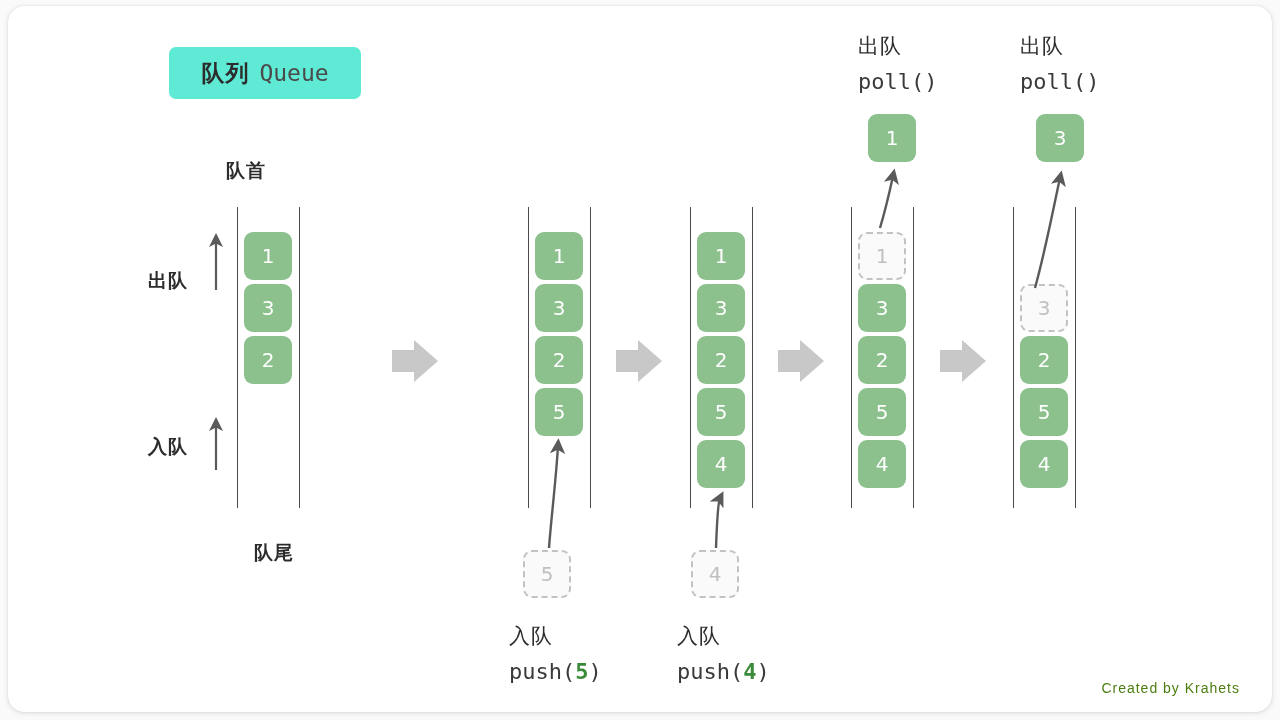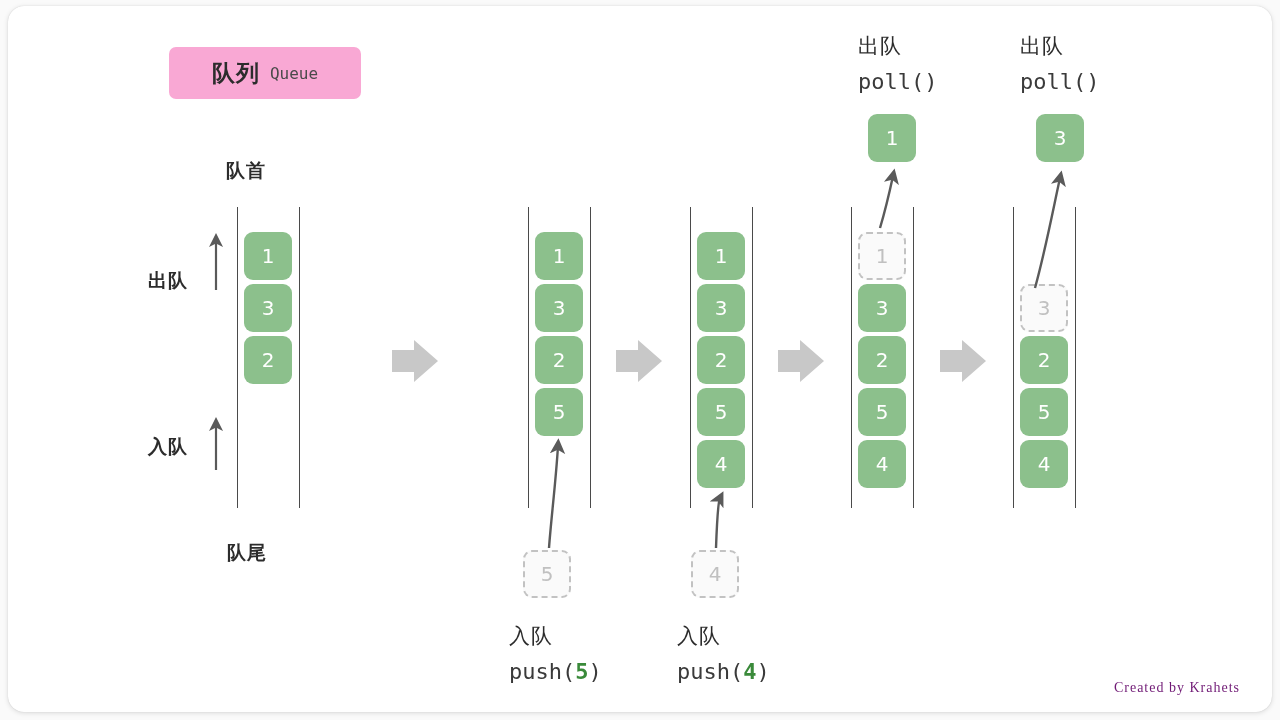--- a/index.html
+++ b/index.html
@@ -29,37 +29,37 @@
     box-shadow: 0 1px 5px rgba(0,0,0,0.13), 0 0 1px rgba(0,0,0,0.18);
   }
 
   
   .title-badge {
     position: absolute;
     left: 169px;
     top: 47px;
     width: 192px;
     height: 52px;
-    background: #f9a8d4;
+    background: #5eead4;
     border-radius: 7px;
     display: flex;
     align-items: center;
     justify-content: center;
     gap: 10px;
     text-align: center;
   }
   .title-cn {
     font-size: 23px;
     font-weight: bold;
     color: #2c2c2c;
     letter-spacing: 1px;
   }
   .title-en {
     font-family: "DejaVu Sans Mono", "Liberation Mono", monospace;
-    font-size: 16px;
+    font-size: 23px;
     color: #4a4a4a;
   }
 
   
   .col { position: absolute; }
   .rail {
     position: absolute;
     top: 0;
     width: 0;
     border-left: 1.6px solid #4a4a4a;
@@ -144,23 +144,23 @@
     font-family: "DejaVu Sans Mono", "Liberation Mono", monospace;
     font-size: 22px;
     color: #3a3a3a;
   }
   .caption .code .num { color: #3a8a3a; font-weight: bold; }
 
   .credit {
     position: absolute;
     right: 40px;
     bottom: 24px;
-    font-family: Liberation Serif, serif;
+    font-family: Liberation Sans, sans-serif;
     font-size: 14px;
-    color: #701a75;
+    color: #4d7c0f;
     letter-spacing: 1px;
   }
 
   svg.overlay {
     position: absolute;
     left: 0;
     top: 0;
     width: 1280px;
     height: 720px;
     pointer-events: none;
@@ -171,21 +171,21 @@
 
 <div id="canvas">
   <div class="card"></div>
 
   <div class="title-badge">
     <span class="title-cn">队列</span>
     <span class="title-en">Queue</span>
   </div>
 
   <div class="head-label" style="left:226px; top:158px;">队首</div>
-  <div class="head-label" style="left:227px; top:540px;">队尾</div>
+  <div class="head-label" style="left:254px; top:540px;">队尾</div>
   <div class="side-label" style="left:148px; top:268px;">出队</div>
   <div class="side-label" style="left:148px; top:434px;">入队</div>
 
   <div class="col" style="left:237px; top:207px;">
     <div class="rail left" style="height:301px;"></div>
     <div class="rail right" style="height:301px;"></div>
     <div class="cell" style="top:25px;">1</div>
     <div class="cell" style="top:77px;">3</div>
     <div class="cell" style="top:129px;">2</div>
   </div>

